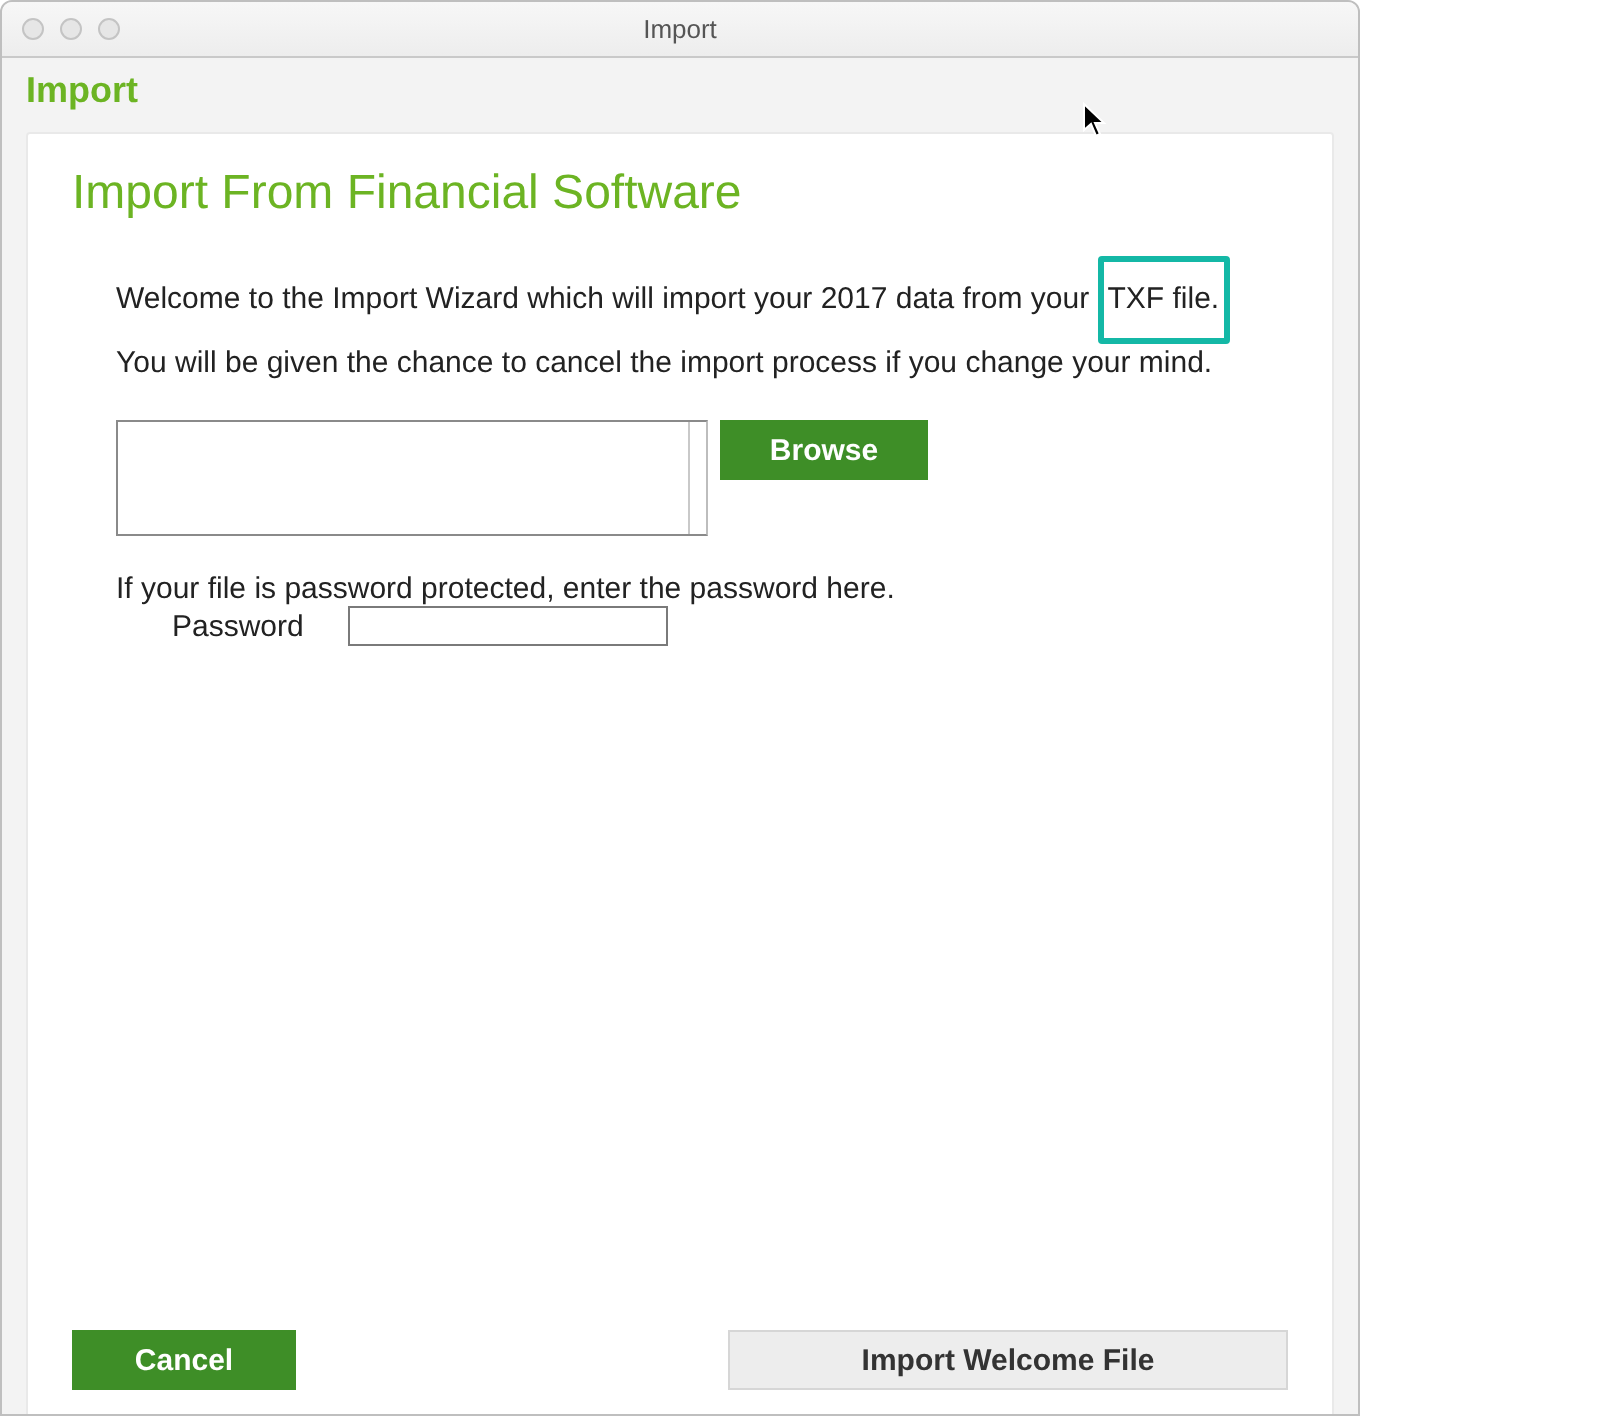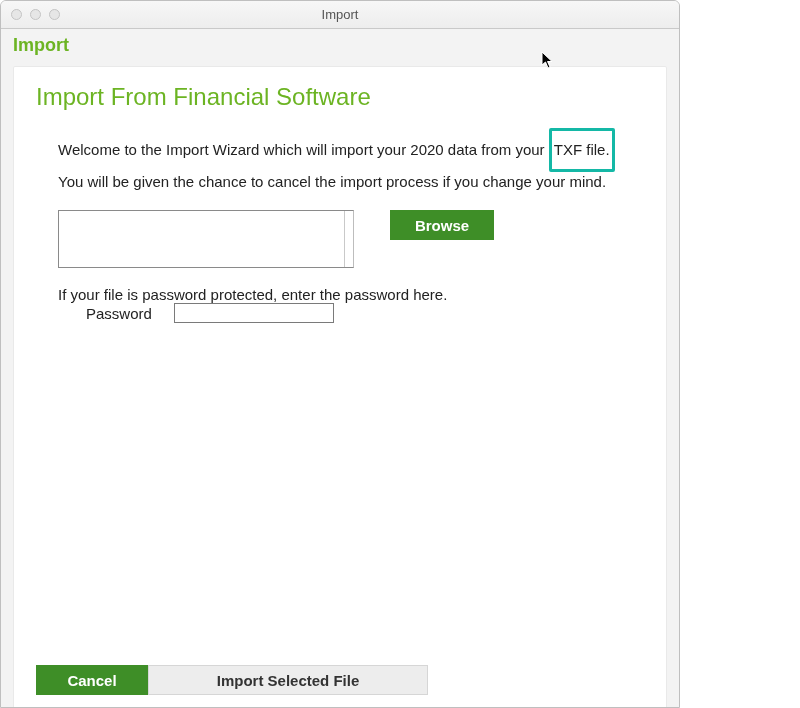--- a/index.html
+++ b/index.html
@@ -80,21 +80,21 @@
   .highlight-box {
     border: 3px solid #14b8a6;
     padding: 10px 2px;
     border-radius: 2px;
     display: inline-block;
     line-height: 1.2;
   }
   .file-row {
     display: flex;
     align-items: flex-start;
-    gap: 36px;
+    gap: 6px;
     padding-left: 22px;
     margin-bottom: 18px;
   }
   .file-list {
     width: 296px; height: 58px;
     background: #fff;
     border: 1px solid #8a8a8a;
     border-right: 1px solid #bdbdbd;
     position: relative;
   }
@@ -134,20 +134,21 @@
     border: 1px solid #7a7a7a;
     background: #fff;
     padding: 0 4px;
     font-size: 13px;
   }
   .footer-buttons {
     position: absolute;
     bottom: 16px;
     left: 22px; right: 22px;
     display: flex;
+    justify-content: space-between;
     align-items: center;
   }
   .btn-cancel { width: 112px; height: 30px; }
   .btn-gray {
     background: #ededed;
     color: #333;
     font-size: 15px;
     font-weight: 600;
     border: 1px solid #d6d6d6;
     height: 30px;
@@ -175,39 +176,39 @@
     <div class="title">Import</div>
   </div>
 
   <div class="subheader">Import</div>
 
   <div class="content-card">
 
     <div class="page-title">Import From Financial Software</div>
 
     <div class="body-text">
-      <span>Welcome to the Import Wizard which will import your 2020 data from your </span><span class="highlight-box">TXF file.</span><span> You will be given the chance to cancel the import process if you change your mind.</span>
+      <span>Welcome to the Import Wizard which will import your 2017 data from your </span><span class="highlight-box">TXF file.</span><span> You will be given the chance to cancel the import process if you change your mind.</span>
     </div>
 
 
     <div class="file-row">
       <div class="file-list"></div>
       <button class="btn-green btn-browse">Browse</button>
     </div>
 
     <div class="pwd-note">If your file is password protected, enter the password here.</div>
 
     <div class="pwd-row">
       <span>Password</span>
       <input type="password" class="pwd-input" value="" style="">
     </div>
 
     <div class="footer-buttons">
       <button class="btn-green btn-cancel">Cancel</button>
-      <button class="btn-gray">Import Selected File</button>
+      <button class="btn-gray">Import Welcome File</button>
     </div>
 
   </div>
 
   <svg class="cursor" viewBox="0 0 14 18">
     <path d="M1 1 L1 14 L4.5 11 L7 17 L9 16 L6.5 10.5 L11 10.5 Z" fill="#000" stroke="#fff" stroke-width="1"></path>
   </svg>
 
 </div>
 

